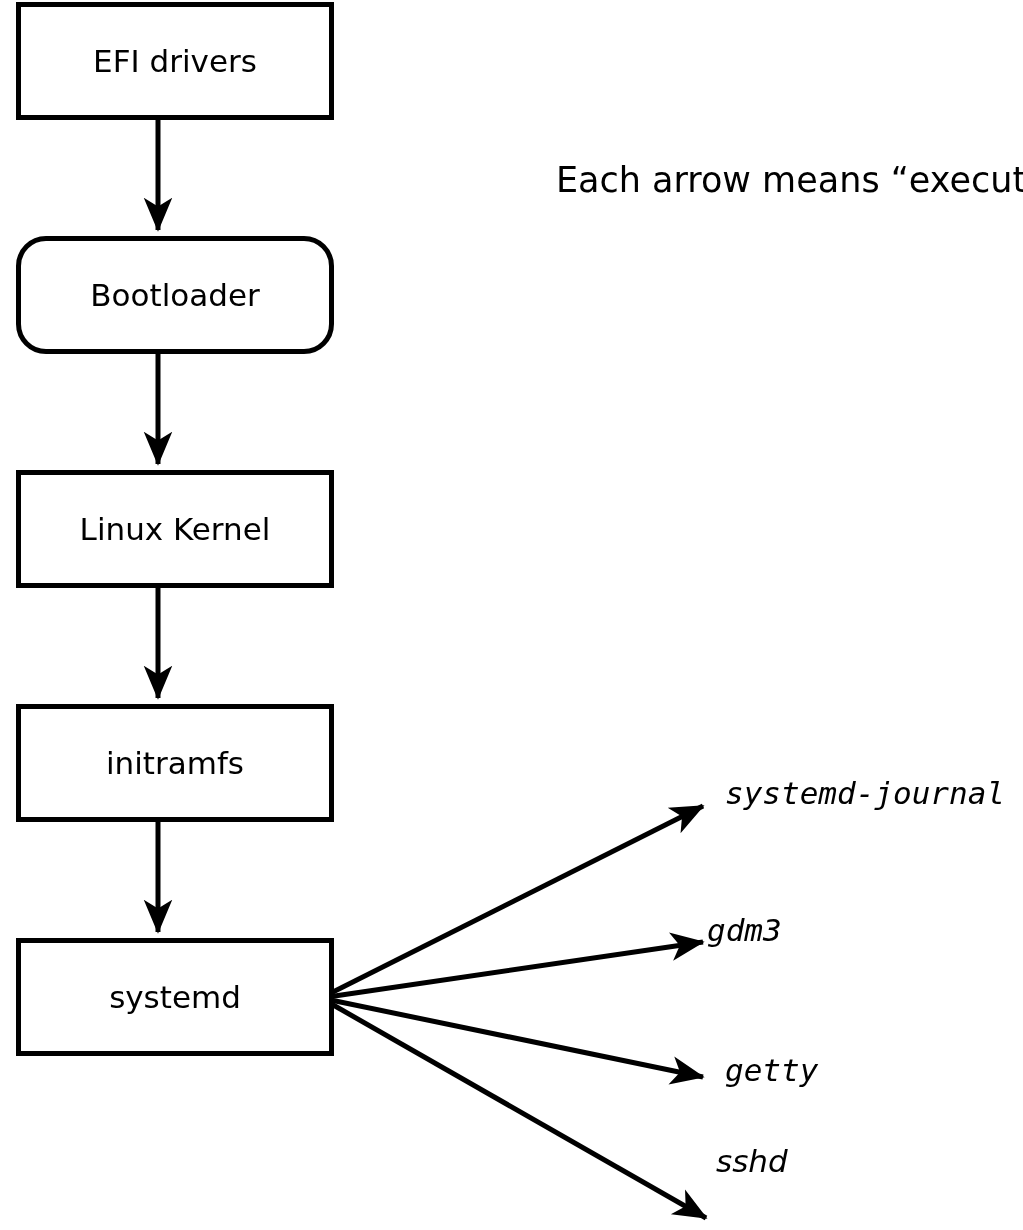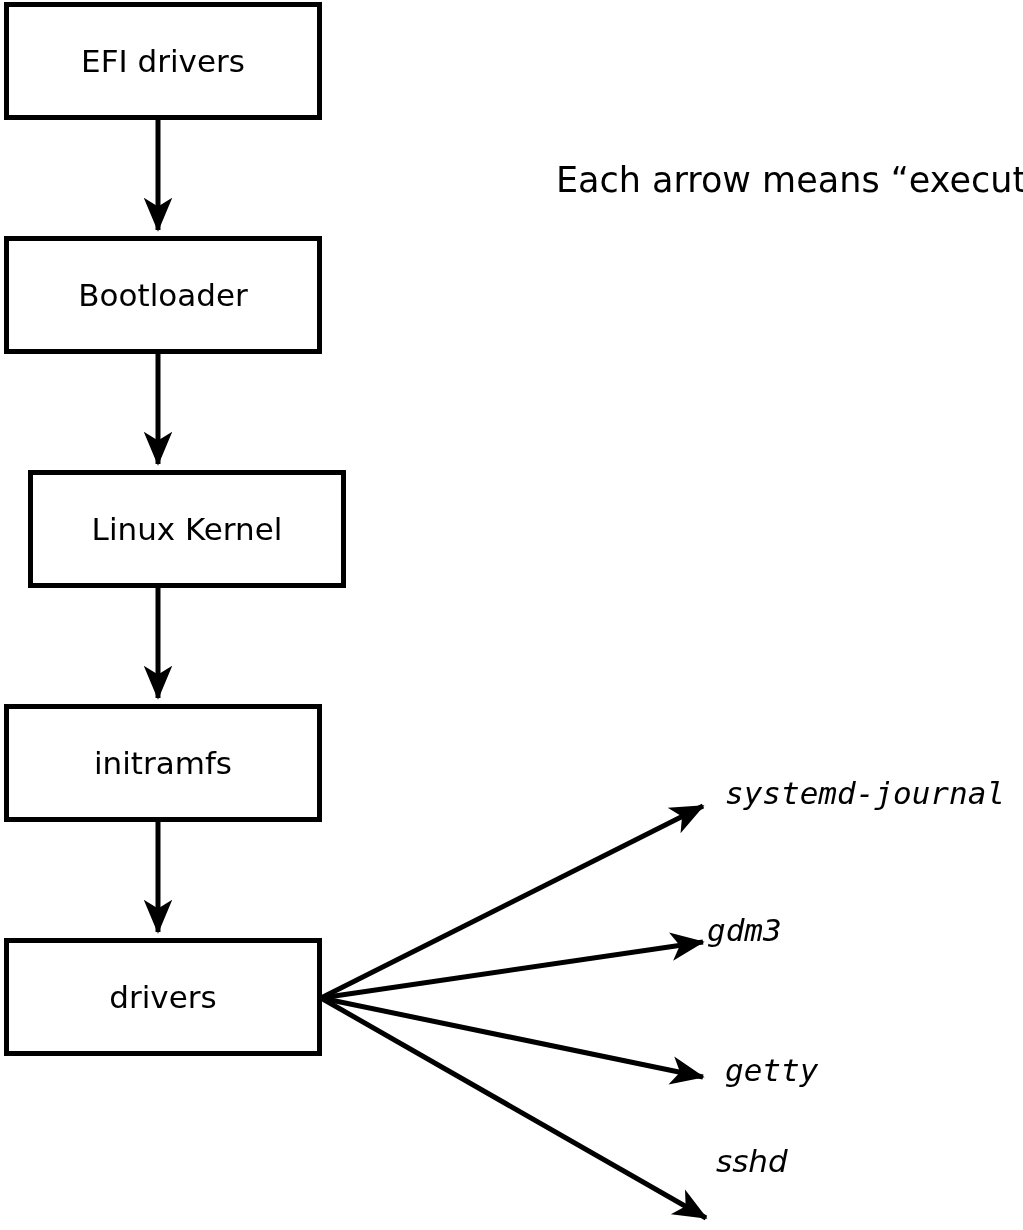--- a/index.html
+++ b/index.html
@@ -9,30 +9,30 @@
     width: 1023px; height: 1230px;
     position: relative;
     overflow: hidden;
     font-family: "DejaVu Sans", sans-serif;
     color: var(--ink);
   }
   .stage { position: absolute; inset: 0; }
   svg.arrows { position: absolute; left: 0; top: 0; color: var(--ink); }
   .node {
     position: absolute;
-    left: 4px; width: 318px; height: 118px;
+    left: 16px; width: 318px; height: 118px;
     border: 5px solid var(--ink);
     background: var(--paper);
     display: flex; align-items: center; justify-content: center;
     font-size: 31px;
     z-index: 2;
   }
   .node-0 { top: 2px; }
-  .node-1 { top: 236px; }
-  .node-2 { top: 470px; margin-left: 24px; }
+  .node-1 { top: 236px; border-radius: 30px; }
+  .node-2 { top: 470px; }
   .node-3 { top: 704px; }
   .node-4 { top: 938px; }
   .label { position: absolute; white-space: nowrap; line-height: 1.15; }
   .target-label { font-family: "DejaVu Sans Mono", monospace; font-size: 31px; font-style: italic; }
   .target-0 { left: 725px; top: 776px; }
   .target-1 { left: 707px; top: 913px; }
   .target-2 { left: 725px; top: 1053px; text-align: center; }
   .target-3 { left: 716px; top: 1144px; font-family: "DejaVu Sans", sans-serif; }
   .note { left: 556px; top: 160px; font-size: 35px; }
 </style>
@@ -65,21 +65,21 @@
   <div class="node node-1">
     <span>Bootloader</span>
   </div>
   <div class="node node-2">
     <span>Linux Kernel</span>
   </div>
   <div class="node node-3">
     <span>initramfs</span>
   </div>
   <div class="node node-4">
-    <span>drivers</span>
+    <span>systemd</span>
   </div>
 
   <div class="label note">Each arrow means “executes”.</div>
 
   <div class="label target-label target-0">systemd-journal</div>
   <div class="label target-label target-1">gdm3</div>
   <div class="label target-label target-2">getty</div>
   <div class="label target-label target-3">sshd</div>
 
 </div>

